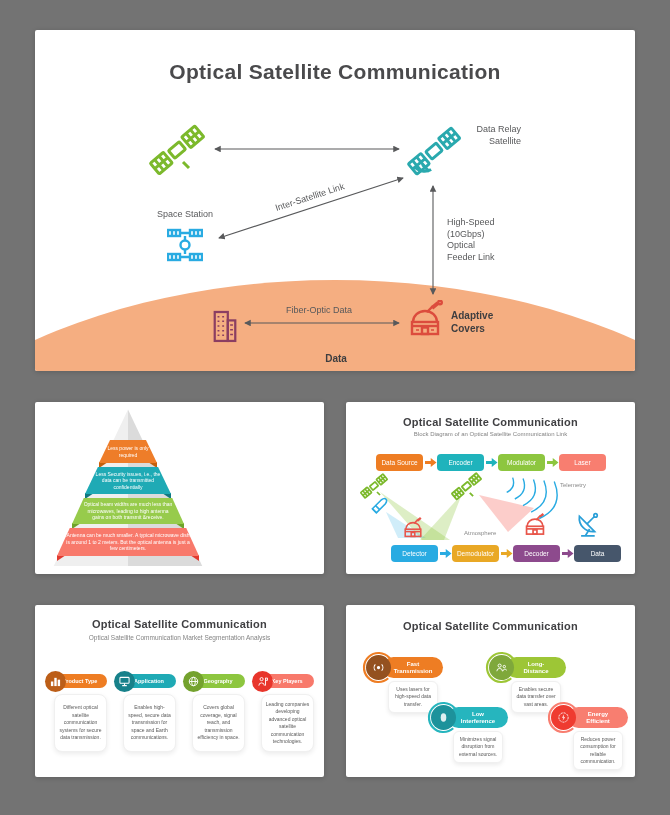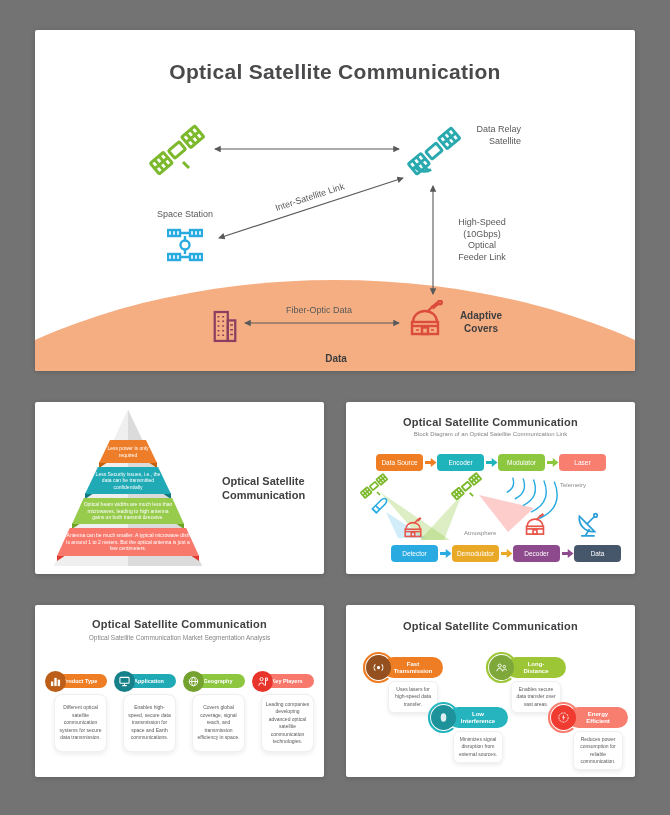--- a/index.html
+++ b/index.html
@@ -7,21 +7,21 @@
   .page{position:relative;width:670px;height:815px;background:#737373;overflow:hidden;}
   .slide{position:absolute;background:#fff;border-radius:2px;box-shadow:0 1px 5px rgba(0,0,0,.18);overflow:hidden;}
   .pre{white-space:pre-line;}
 
   
   .s1{left:35px;top:30px;width:600px;height:341px;}
   .s1-title{position:absolute;left:0;right:0;top:30px;text-align:center;font-size:21px;font-weight:bold;color:#4A4A4C;letter-spacing:.3px;}
   .earth{position:absolute;left:-200px;top:250px;width:1000px;height:600px;border-radius:50%;background:#F5AE81;}
   .s1 svg.connectors{position:absolute;left:0;top:0;z-index:3;}
   .s1 .icon{position:absolute;z-index:4;}
-  .s1 .lbl{position:absolute;z-index:5;font-size:9px;color:#58595B;line-height:1.3;text-align:center;}
+  .s1 .lbl{position:absolute;z-index:5;font-size:9px;color:#58595B;line-height:1.3;}
   .s1 .lbl.b{font-weight:bold;color:#3E3E40;font-size:10px;}
   .rot{transform:rotate(-18deg);}
 
   
   .sm-title{position:absolute;left:0;right:0;text-align:center;font-weight:bold;color:#404043;font-size:11px;letter-spacing:.2px;}
   .sm-sub{position:absolute;left:0;right:0;text-align:center;color:#838383;font-size:6px;}
 
   
   .s2{left:35px;top:402px;width:289px;height:172px;}
   .pyr{position:absolute;left:14px;top:6px;width:158px;height:158px;}
@@ -191,22 +191,20 @@
 
       <div class="band-wrap" style="top:120px;width:142px;height:28px;">
         <div class="fold fold-l" style="background-color: rgb(224, 58, 48);"></div>
         <div class="fold fold-r" style="background-color: rgb(224, 58, 48);"></div>
         <div class="band-shape" style="clip-path: polygon(9% 0px, 91% 0px, 100% 100%, 0px 100%); background-color: rgb(248, 121, 107);"></div>
         <div class="band-text pre">Antenna can be much smaller. A typical microwave dish
 is around 1 to 2 meters. But the optical antenna is just a
 few centimeters.</div>
       </div>
     </div>
-    <div class="s2-title pre">Optical Satellite
-Communication</div>
   </section>
 
   <section class="slide s3">
     <div class="sm-title" style="top:14px">Optical Satellite Communication</div>
     <div class="sm-sub" style="top:29px">Block Diagram of an Optical Satellite Communication Link</div>
 
     <div class="blk" style="left: 30px; top: 52px; background-color: rgb(238, 125, 35);">Data Source</div>
     <div class="carrow" style="left: 78.5px; top: 56px; background-color: rgb(238, 125, 35);"></div>
     <div class="blk" style="left: 91px; top: 52px; background-color: rgb(31, 179, 188);">Encoder</div>
     <div class="carrow" style="left: 139.5px; top: 56px; background-color: rgb(31, 179, 188);"></div>

